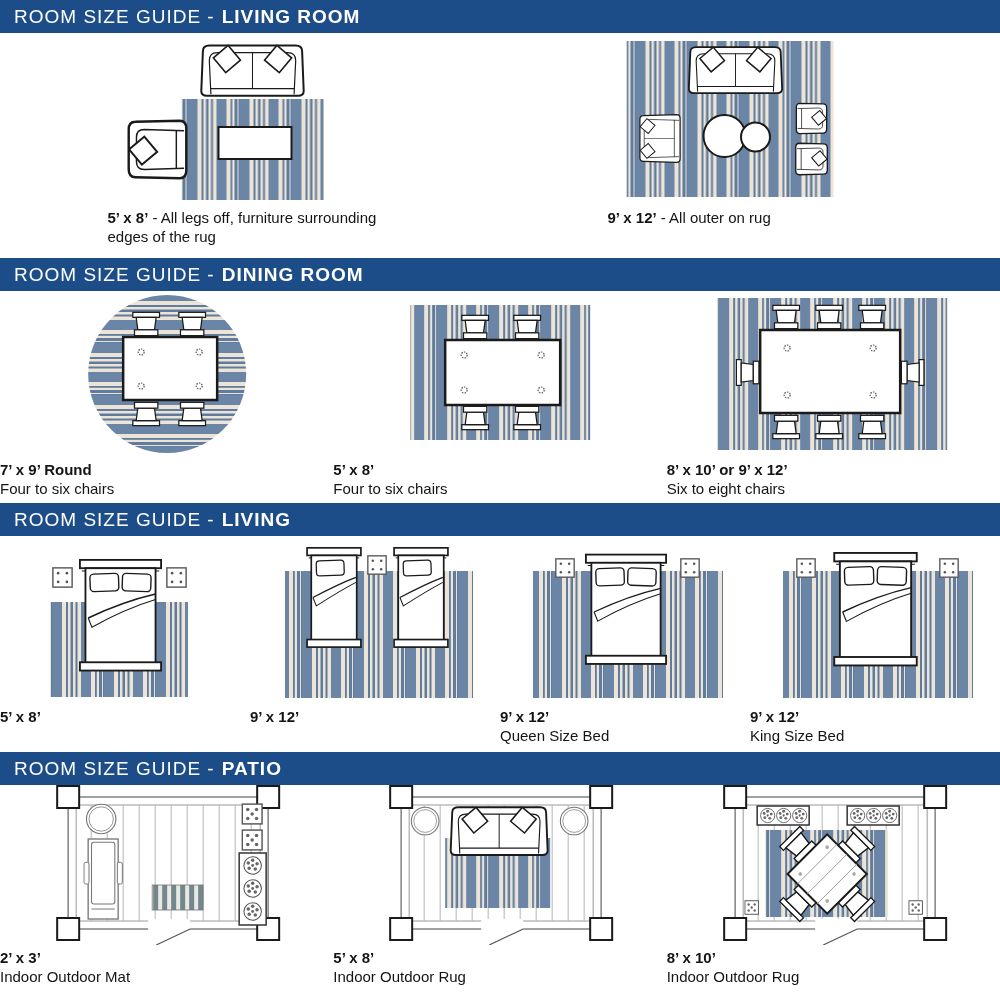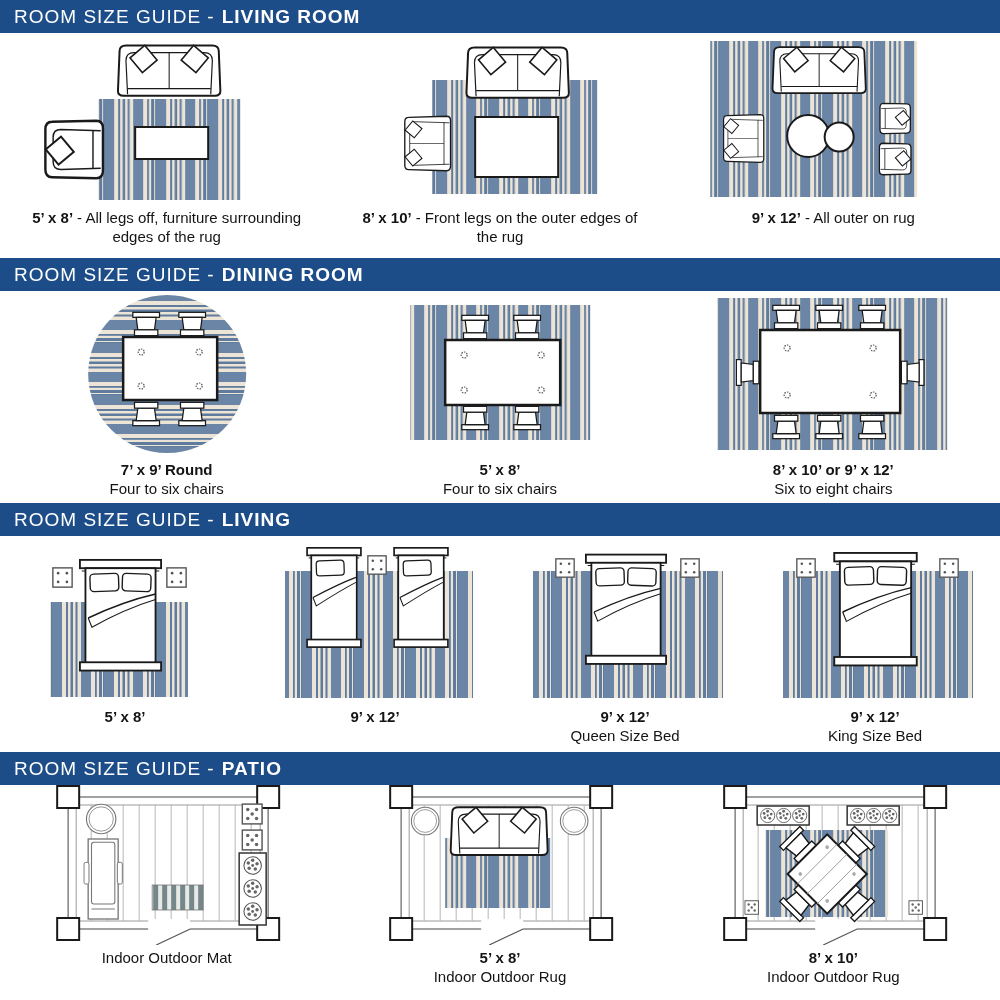--- a/index.html
+++ b/index.html
@@ -11,21 +11,21 @@
   .bar{
     height:33px;background:#1d4d88;color:#fff;display:flex;align-items:center;
     padding-left:14px;box-sizing:border-box;font-size:19px;letter-spacing:1px;
   }
   .bar .pfx{font-weight:400;}
   .bar .room{font-weight:700;margin-left:7px;text-align:center;}
   .tiles{display:flex;width:1000px;}
   .tile{flex:1;display:flex;flex-direction:column;align-items:center;min-width:0;}
   .art{width:100%;display:block;}
   .art svg{display:block;width:100%;height:100%;}
-  .cap{width:100%;text-align:center;font-size:15px;line-height:1.28;padding-top:3px;box-sizing:border-box;}
+  .cap{width:100%;text-align:left;font-size:15px;line-height:1.28;padding-top:3px;box-sizing:border-box;}
   .cap .sz{font-weight:700;}
   .cap-inline{max-width:285px;margin:0 auto;}
   .cap-inline .ds{margin-left:4px;}
   .h172{height:172px}.h166{height:166px}.h168{height:168px}.h160{height:160px}
   .c53{height:53px}.c46{height:46px}.c48{height:48px}.c55{height:55px}
 </style>
 </head>
 <body>
 
 <svg width="0" height="0" style="position:absolute" aria-hidden="true">
@@ -199,35 +199,20 @@
           <g transform="translate(43,151) rotate(-90)">
               <use href="#sym-chair1" width="69" height="62"></use>
             </g>
         </svg>
       </div>
       <figcaption class="cap cap-inline c53">
         <span class="sz">5’ x 8’</span><span class="ds">- All legs off, furniture surrounding edges of the rug</span>
       </figcaption>
     </figure>
 
-    <figure class="tile" style="margin:0">
-      <div class="art h172">
-        <svg viewBox="0 0 333 172">
-          <rect x="99" y="47" width="165" height="114" fill="url(#rugV)"></rect>
-          <rect x="142" y="84" width="83" height="60" fill="#fff" stroke="#1a1a1a" stroke-width="2"></rect>
-          <use href="#sym-sofa" x="125" y="12" width="119" height="56"></use>
-          <g transform="translate(70,152) rotate(-90)">
-              <use href="#sym-loveseat" width="83" height="49"></use>
-            </g>
-        </svg>
-      </div>
-      <figcaption class="cap cap-inline c53">
-        <span class="sz">8’ x 10’</span><span class="ds">- Front legs on the outer edges of the rug</span>
-      </figcaption>
-    </figure>
 
     <figure class="tile" style="margin:0">
       <div class="art h172">
         <svg viewBox="0 0 333 172">
           <rect x="43" y="8" width="207" height="156" fill="url(#rugV)"></rect>
           <use href="#sym-sofa" x="101" y="12" width="102" height="51"></use>
           <g transform="translate(55,143) rotate(-90)">
               <use href="#sym-loveseat" width="75" height="43"></use>
             </g>
           <g transform="translate(245,68) rotate(90)">
@@ -432,20 +417,21 @@
           <use href="#sym-sqplant" x="241" y="44" width="22" height="22"></use>
           <g>
             <rect x="239" y="68" width="27" height="72" fill="#fff" stroke="#333" stroke-width="1.5"></rect>
             <use href="#sym-flower" x="242" y="70" width="21" height="21"></use>
             <use href="#sym-flower" x="242" y="93" width="21" height="21"></use>
             <use href="#sym-flower" x="242" y="116" width="21" height="21"></use>
           </g>
         </svg>
       </div>
       <figcaption class="cap c55">
+        <div class="sz">2’ x 3’</div>
         <div>Indoor Outdoor Mat</div>
       </figcaption>
     </figure>
 
     <figure class="tile" style="margin:0">
       <div class="art h160">
         <svg viewBox="0 0 333 160">
           <use href="#sym-deck" width="333" height="160"></use>
           <use href="#sym-roundtbl" x="77" y="21" width="30" height="30"></use>
           <use href="#sym-roundtbl" x="226" y="21" width="30" height="30"></use>

